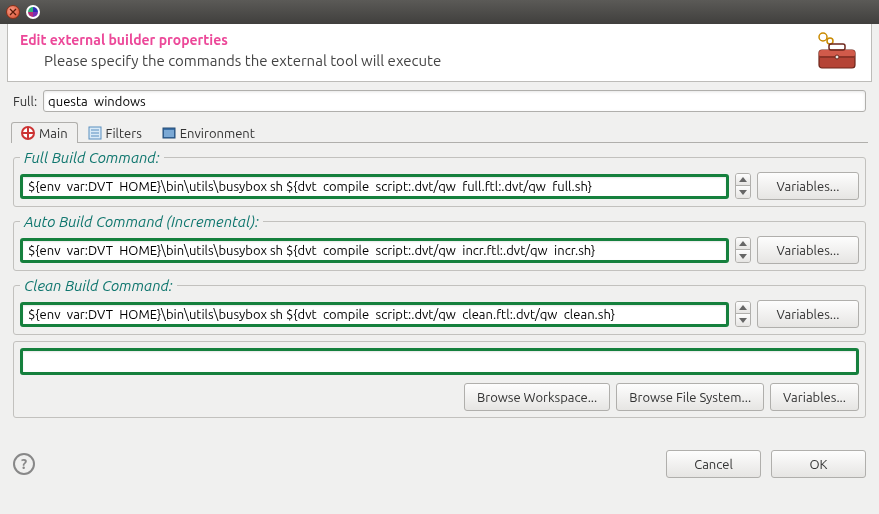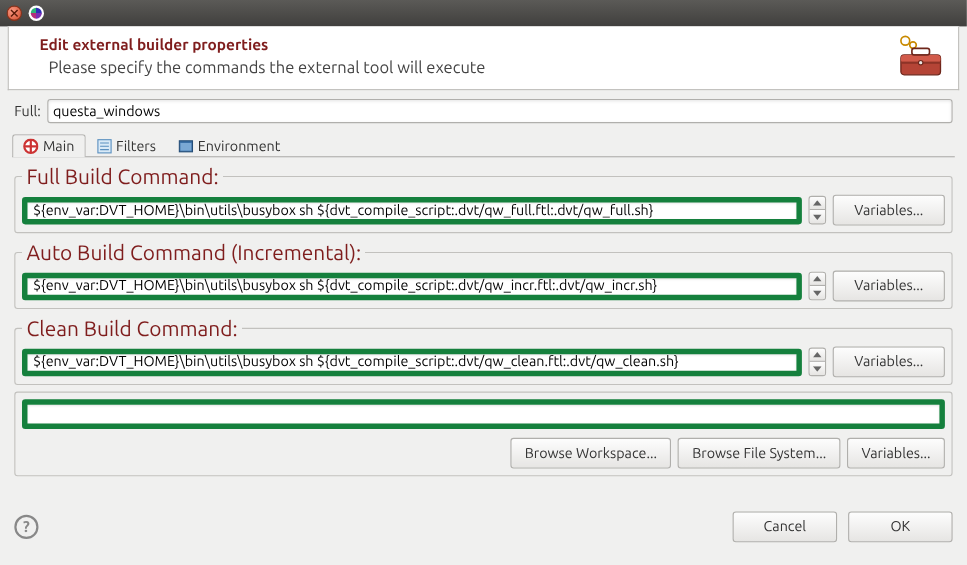--- a/index.html
+++ b/index.html
@@ -8,42 +8,42 @@
   
   .tb { height: 24px; background: linear-gradient(#5b5a57,#403f3d); display:flex; align-items:center; padding:0 6px; gap:6px; }
   .tb-close { width:14px; height:14px; border-radius:50%; background: radial-gradient(circle at 35% 35%, #fb9a84, #d14a2a); border:1px solid #8b3018; display:flex; align-items:center; justify-content:center; }
   .tb-close svg { width:8px; height:8px; }
   .tb-logo { width:14px; height:14px; border-radius:50%; background:#fff; display:inline-block; position:relative; }
   .tb-logo::before { content:""; position:absolute; inset:2px; border-radius:50%; background:conic-gradient(#2f2fb5 0 90deg,#7a2fb5 90deg 180deg,#b52f7a 180deg 270deg,#2fb57a 270deg 360deg); }
   
   .wrap { padding: 0 7px 7px 7px; }
   
   .hdrcard { background:#fff; border:1px solid #bdbcb9; border-top:none; padding: 8px 12px 8px 12px; position:relative; }
-  .hdrcard h1 { font-size: 14px; font-weight:600; margin:0 0 4px 16px; color:#7f1d1d; }
+  .hdrcard h1 { font-size: 14px; font-weight:600; margin:0 0 4px 0; color:#ec4899; }
   .hdrcard p { margin:0 0 4px 24px; font-size:15px; color:#444; }
   .hdricon { position:absolute; right:12px; top:6px; }
   
   .body { padding: 8px 4px 4px 4px; }
   .row-name { display:flex; align-items:center; gap:6px; margin-bottom:10px; padding: 0 2px; }
   .row-name label { white-space:nowrap; }
   .row-name input { flex:1; padding:3px 4px; border:1px solid #b0afac; border-radius:3px; box-shadow:inset 0 1px 3px rgba(0,0,0,.1); font-size:13px; }
   
   
   .tabs { display:flex; border-bottom:1px solid #b0afac; }
   .tab { display:flex; align-items:center; gap:4px; padding:3px 9px; border:1px solid transparent; border-bottom:none; border-top-left-radius:3px; border-top-right-radius:3px; font-size:13px; margin-bottom:-1px; }
   .tab.active { background:#f0f0ef; border-color:#b0afac; }
   .tabicon { width:14px; height:14px; display:inline-block; }
   
   .tabpanel { padding: 6px 2px 2px 2px; }
   
   fieldset { border:1px solid #c2c1be; border-radius:3px; margin:0 0 6px 0; padding: 6px 6px 6px 6px; }
-  fieldset legend { padding:0 4px; font-size:19px; color:#7f1d1d; }
+  fieldset legend { padding:0 4px; font-size:15px; color:#0f766e;font-style:italic; }
   
   .cmdrow { display:flex; align-items:center; gap:6px; }
-  .cmdtext { flex:1; border:5px solid #15803d; border-radius:3px; padding:3px 5px; height:25px; background:#fff; box-shadow:inset 0 1px 2px rgba(0,0,0,.1); font-size:13px; font-family:inherit; resize:none; white-space:nowrap; overflow:hidden; }
+  .cmdtext { flex:1; border:3px solid #15803d; border-radius:3px; padding:3px 5px; height:25px; background:#fff; box-shadow:inset 0 1px 2px rgba(0,0,0,.1); font-size:13px; font-family:inherit; resize:none; white-space:nowrap; overflow:hidden; }
   .stepper { display:flex; flex-direction:column; border:1px solid #b0afac; border-radius:3px; overflow:hidden; }
   .stepper button { width:14px; height:12px; border:none; background:linear-gradient(#fdfdfd,#e6e5e3); padding:0; display:flex; align-items:center; justify-content:center; }
   .stepper button:first-child { border-bottom:1px solid #b0afac; }
   .stepper svg { width:8px; height:5px; }
   .btn { min-width:102px; height:28px; border:1px solid #b0afac; border-radius:3px; background:linear-gradient(#fdfdfd,#e6e5e3); font-size:13px; color:#333; padding:0 10px; }
   
   .wdir .cmdtext { height: 27px; margin-bottom: 8px; }
   .wdirbtns { display:flex; justify-content:flex-end; gap:6px; }
   .wdirbtns .btn { min-width: auto; padding:0 12px; }
   

